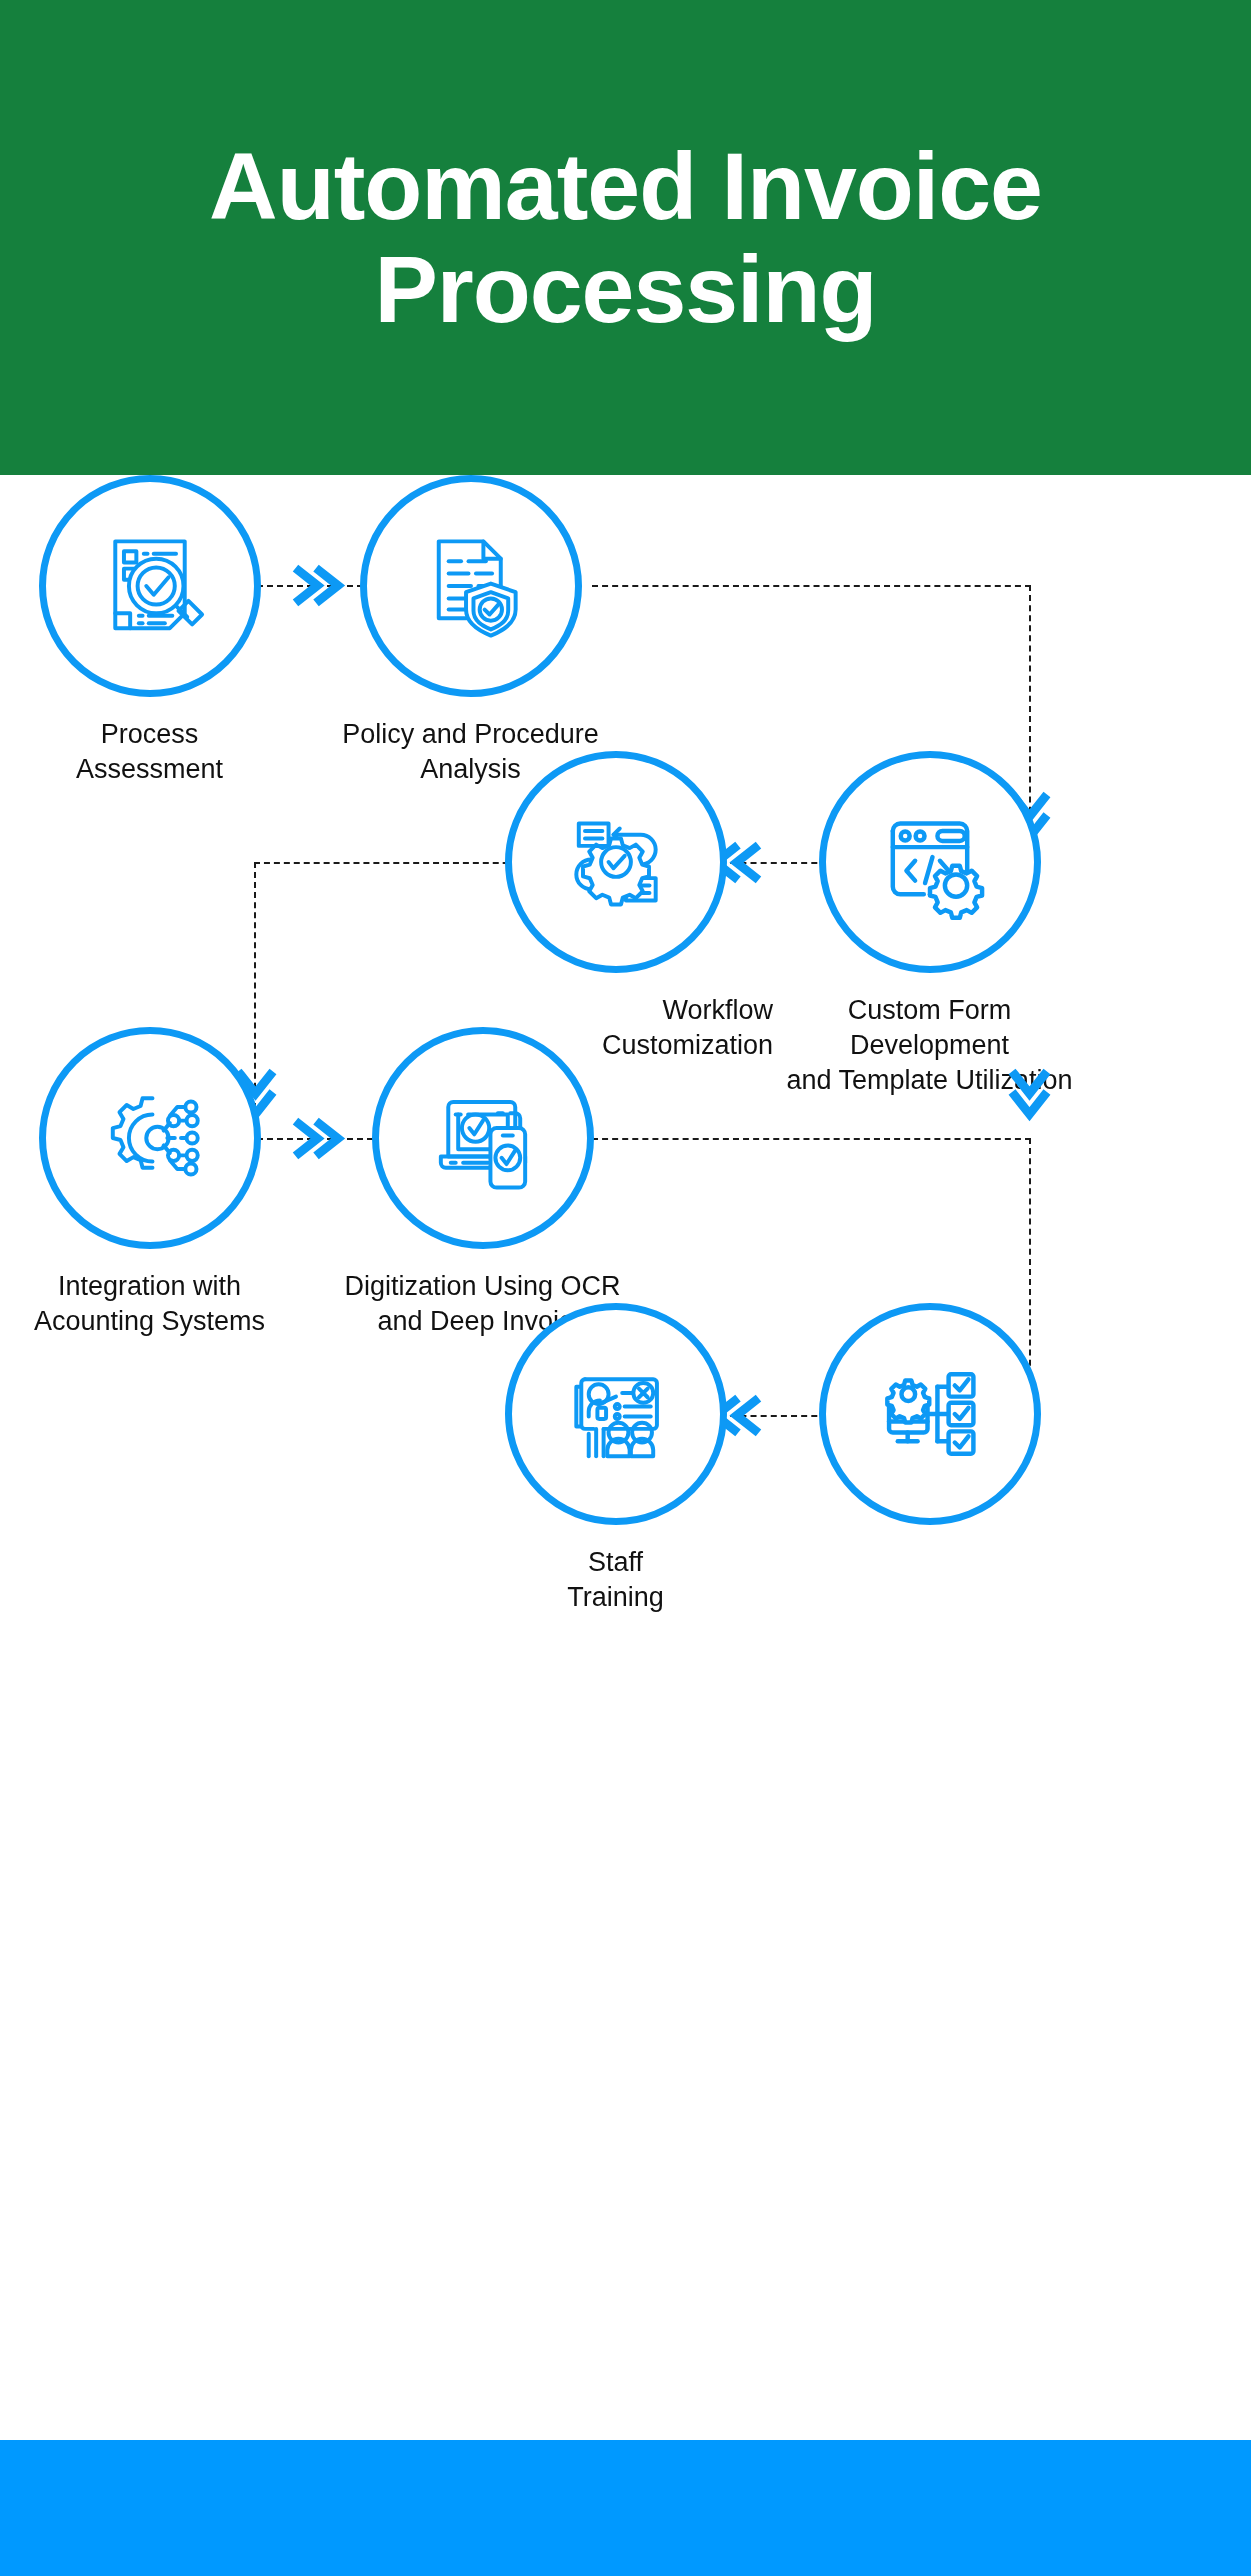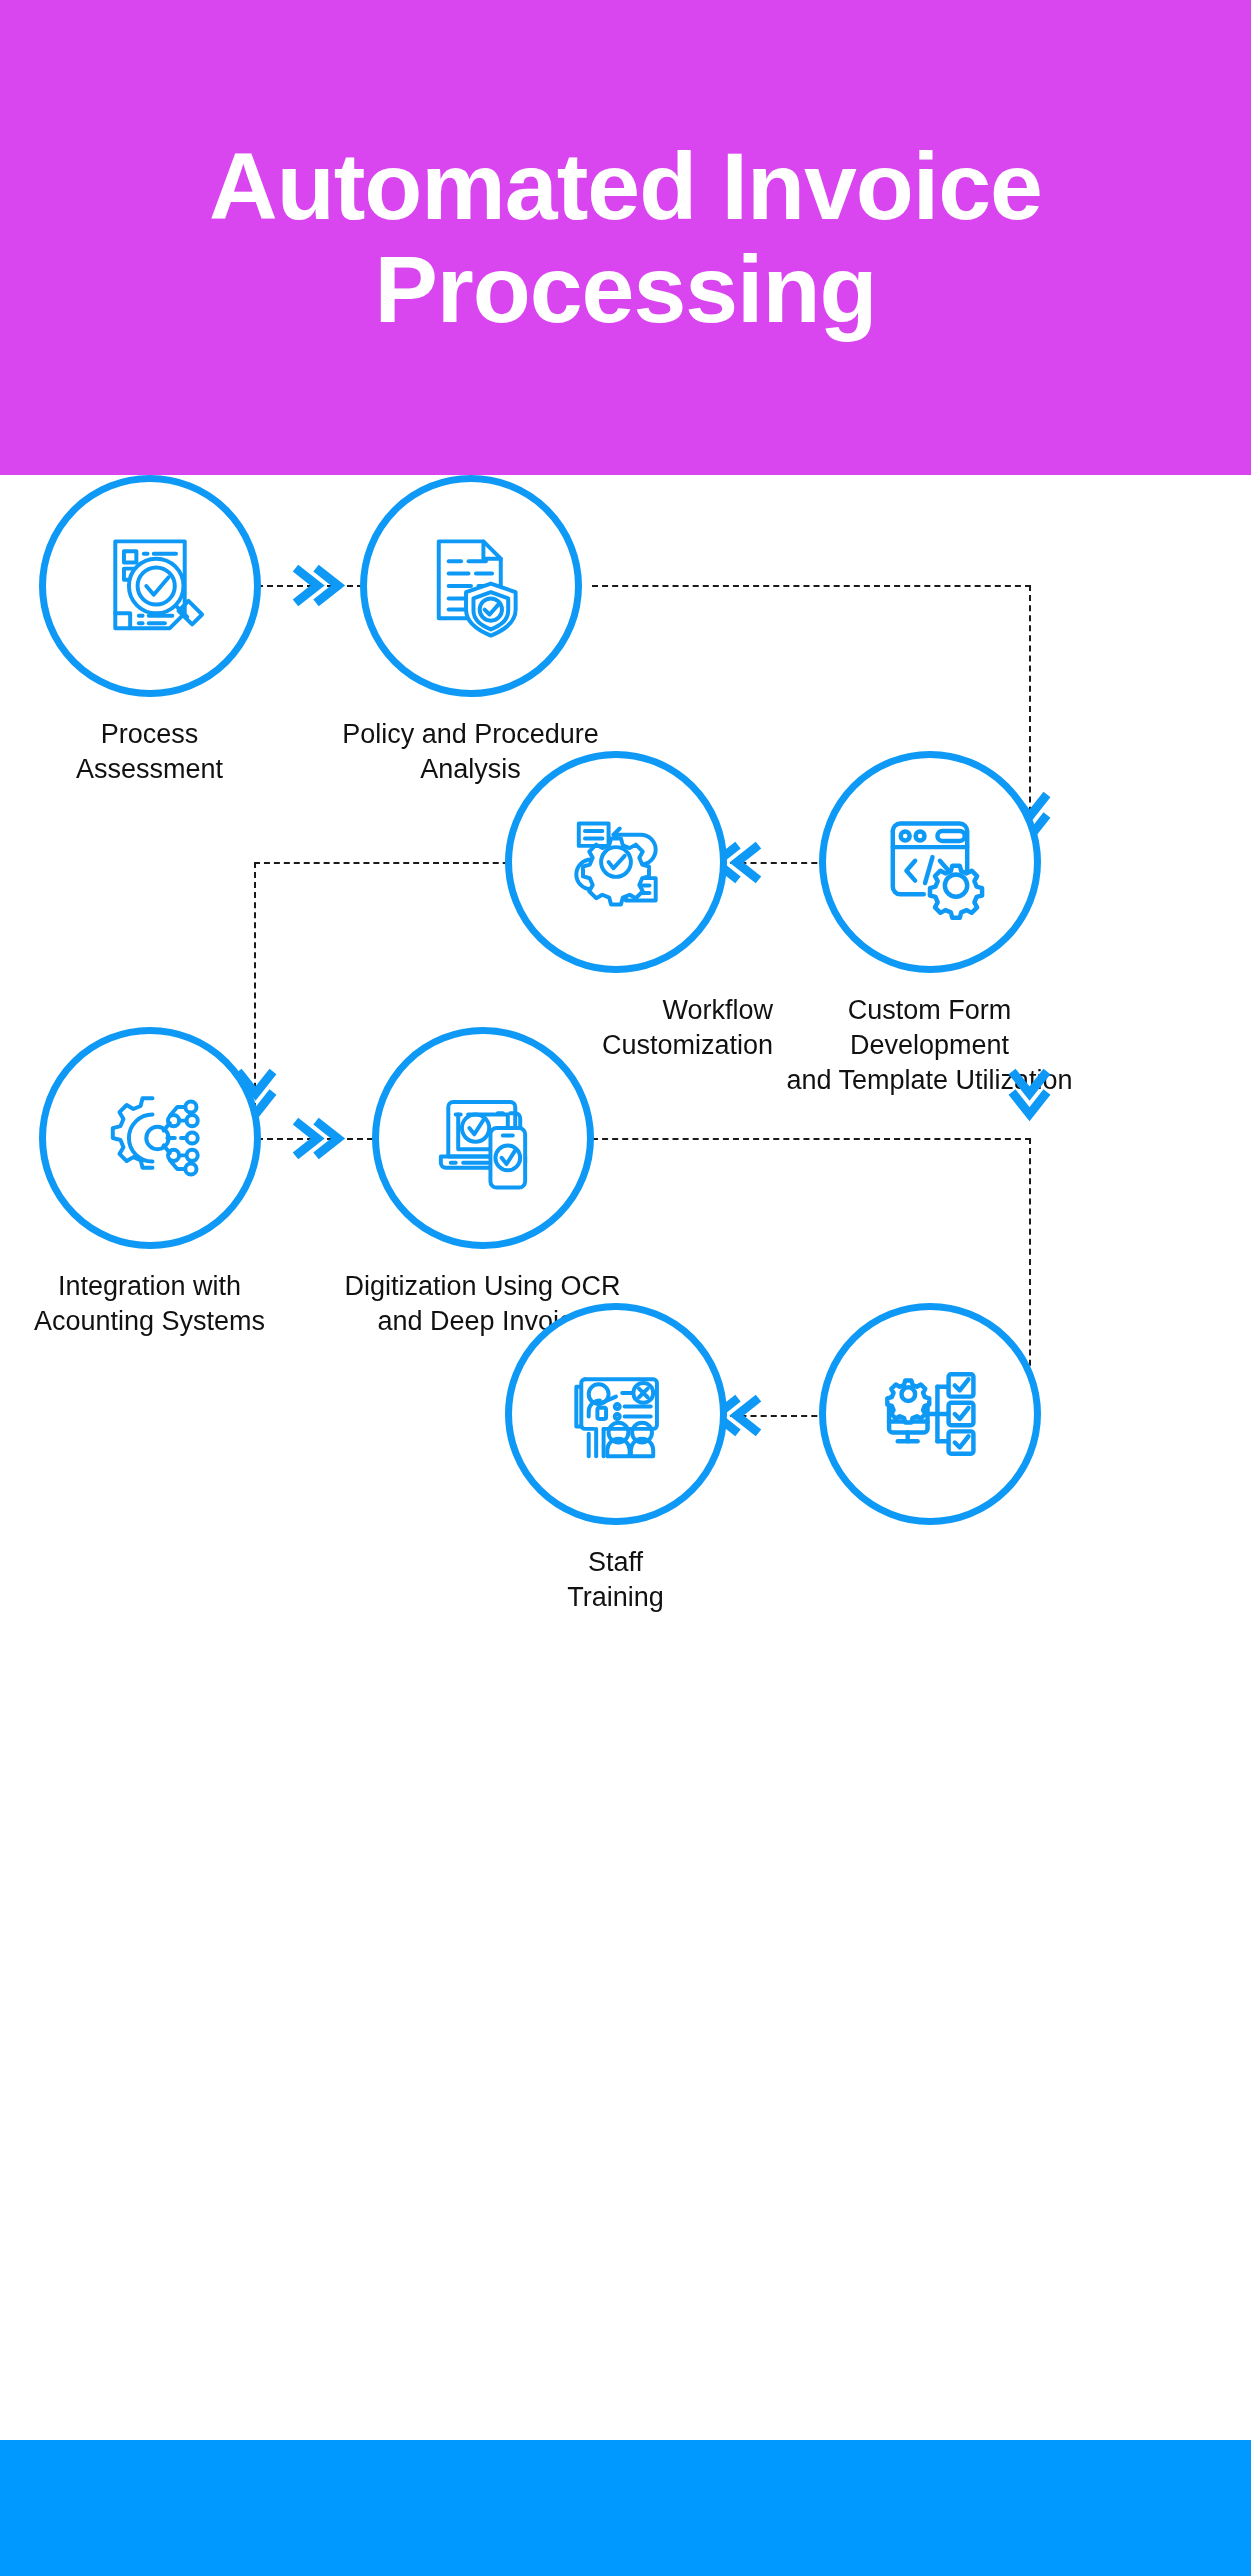--- a/index.html
+++ b/index.html
@@ -19,21 +19,21 @@
     overflow: hidden;
   }
 
   
   .header-band {
     position: absolute;
     left: 0;
     top: 0;
     width: 1251px;
     height: 475px;
-    background: #d946ef;
+    background: #15803d;
     display: flex;
     align-items: center;
     justify-content: center;
   }
   .header-title {
     color: #ffffff;
     font-family: "Liberation Sans", sans-serif;
     font-size: 95px;
     font-weight: bold;
     line-height: 1.08;

